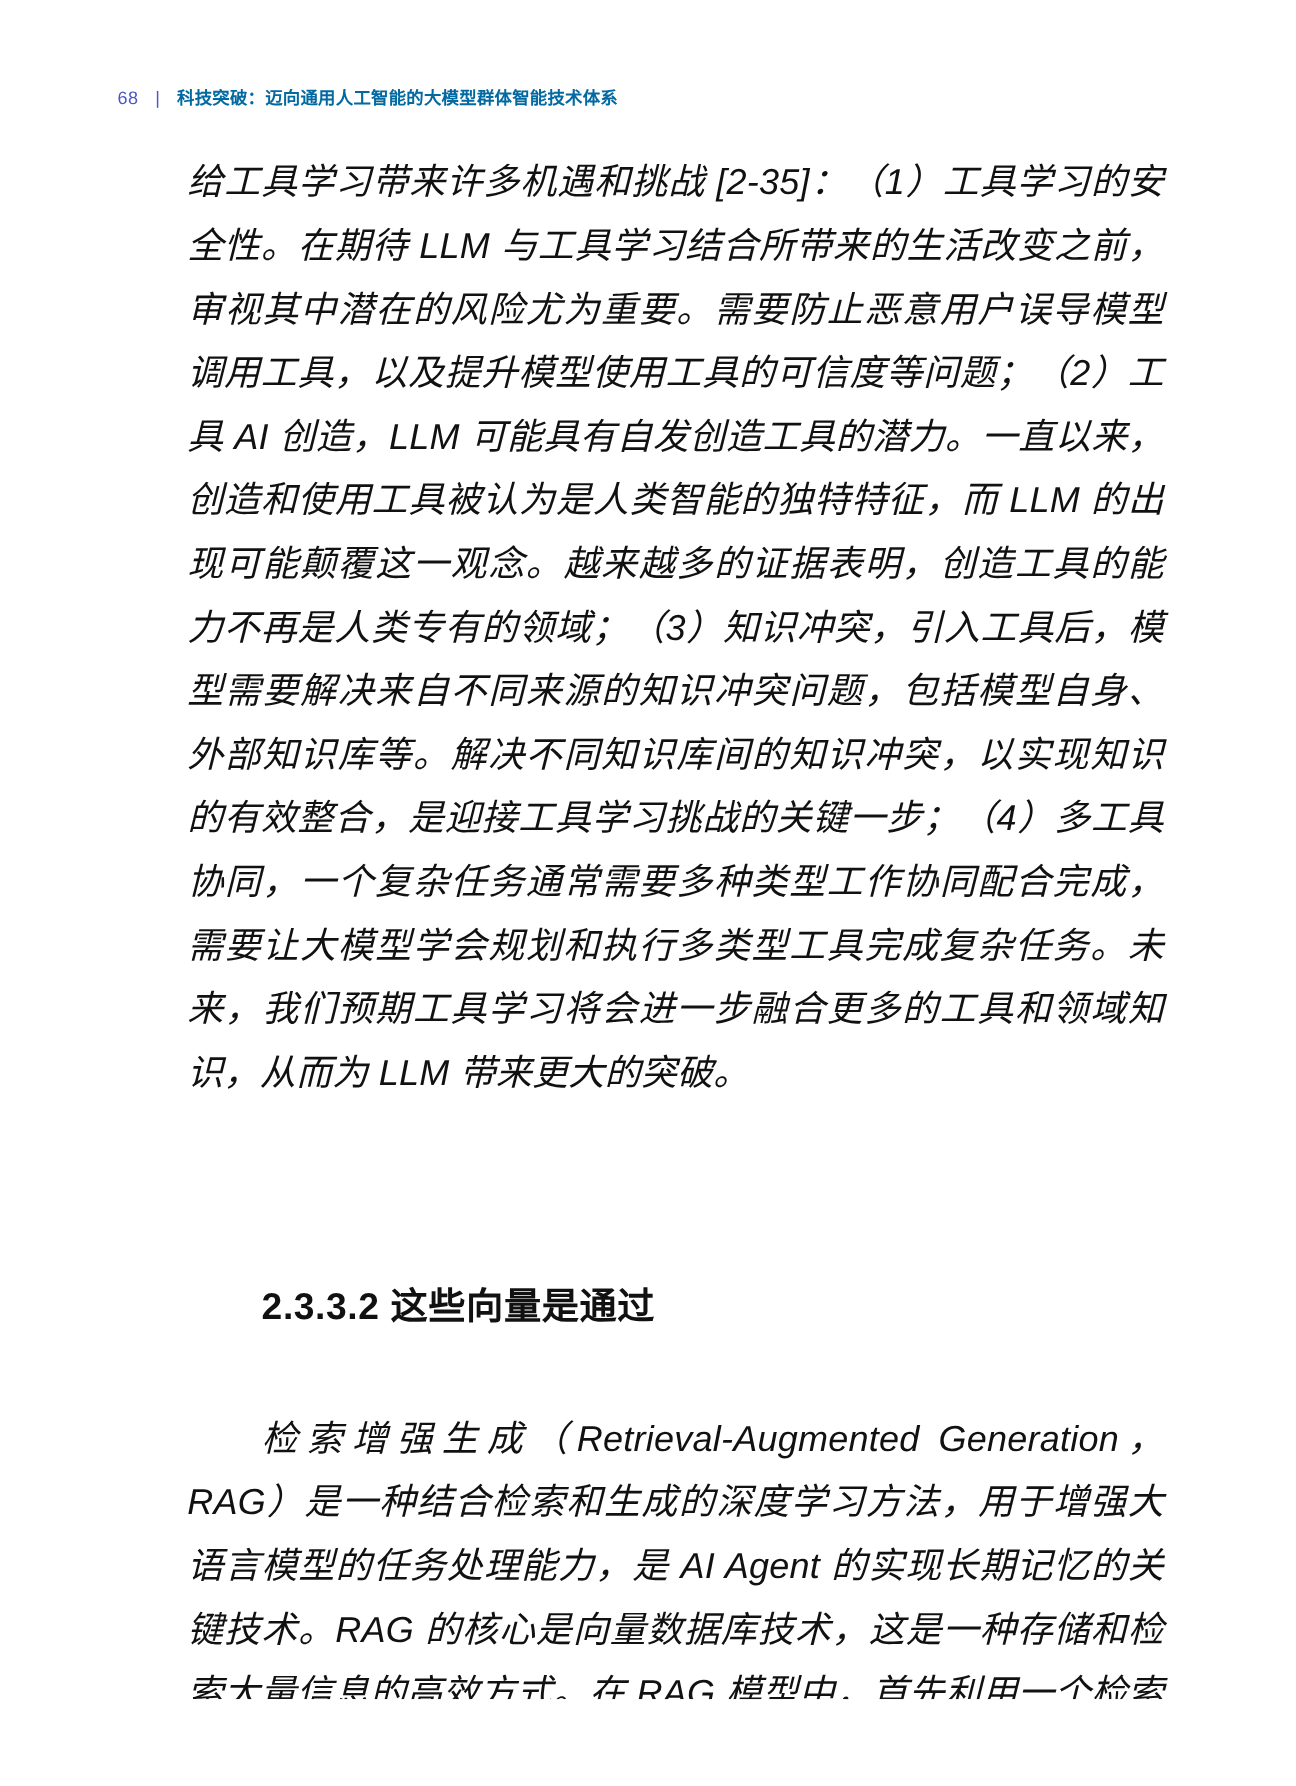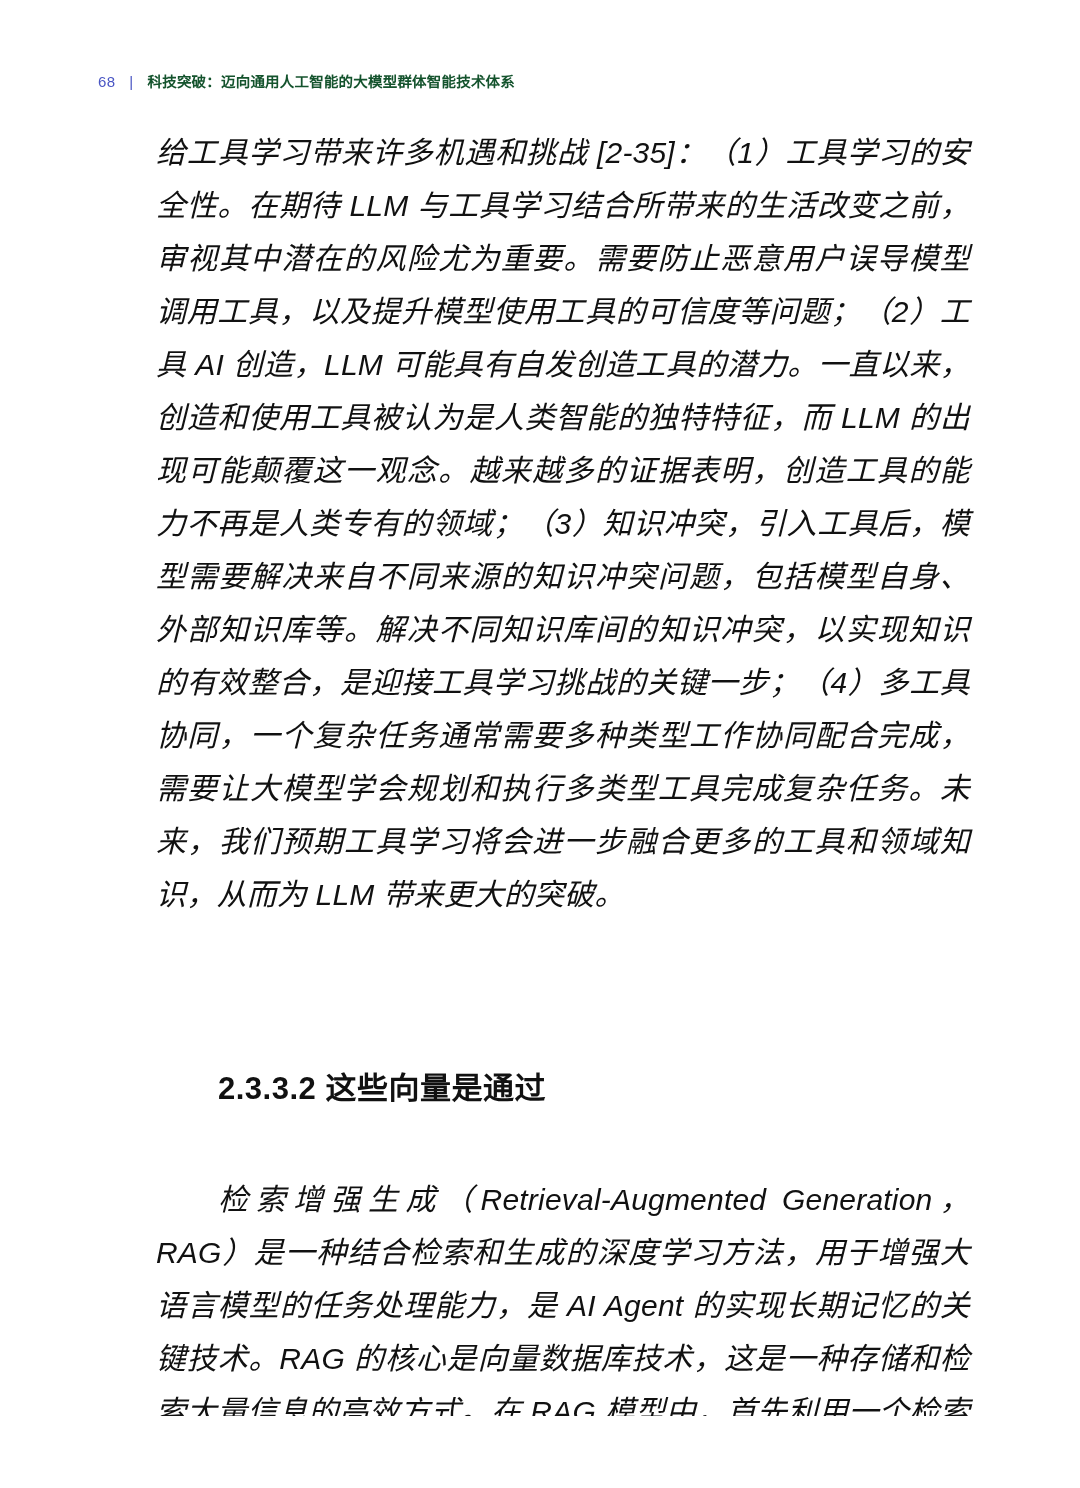--- a/index.html
+++ b/index.html
@@ -46,21 +46,21 @@
   .running-header .rule {
     display: inline-block;
     margin: 0 14px;
     color: #4a56c4;
     font-size: 15px;
     font-weight: 400;
   }
   .running-header .book-title {
     font-size: 14.5px;
     font-weight: 700;
-    color: #14532d;
+    color: #0369a1;
     letter-spacing: 0.2px;
   }
 
   
   .content {
     position: absolute;
     left: 136px;
     top: 126px;
     width: 814px;
   }

